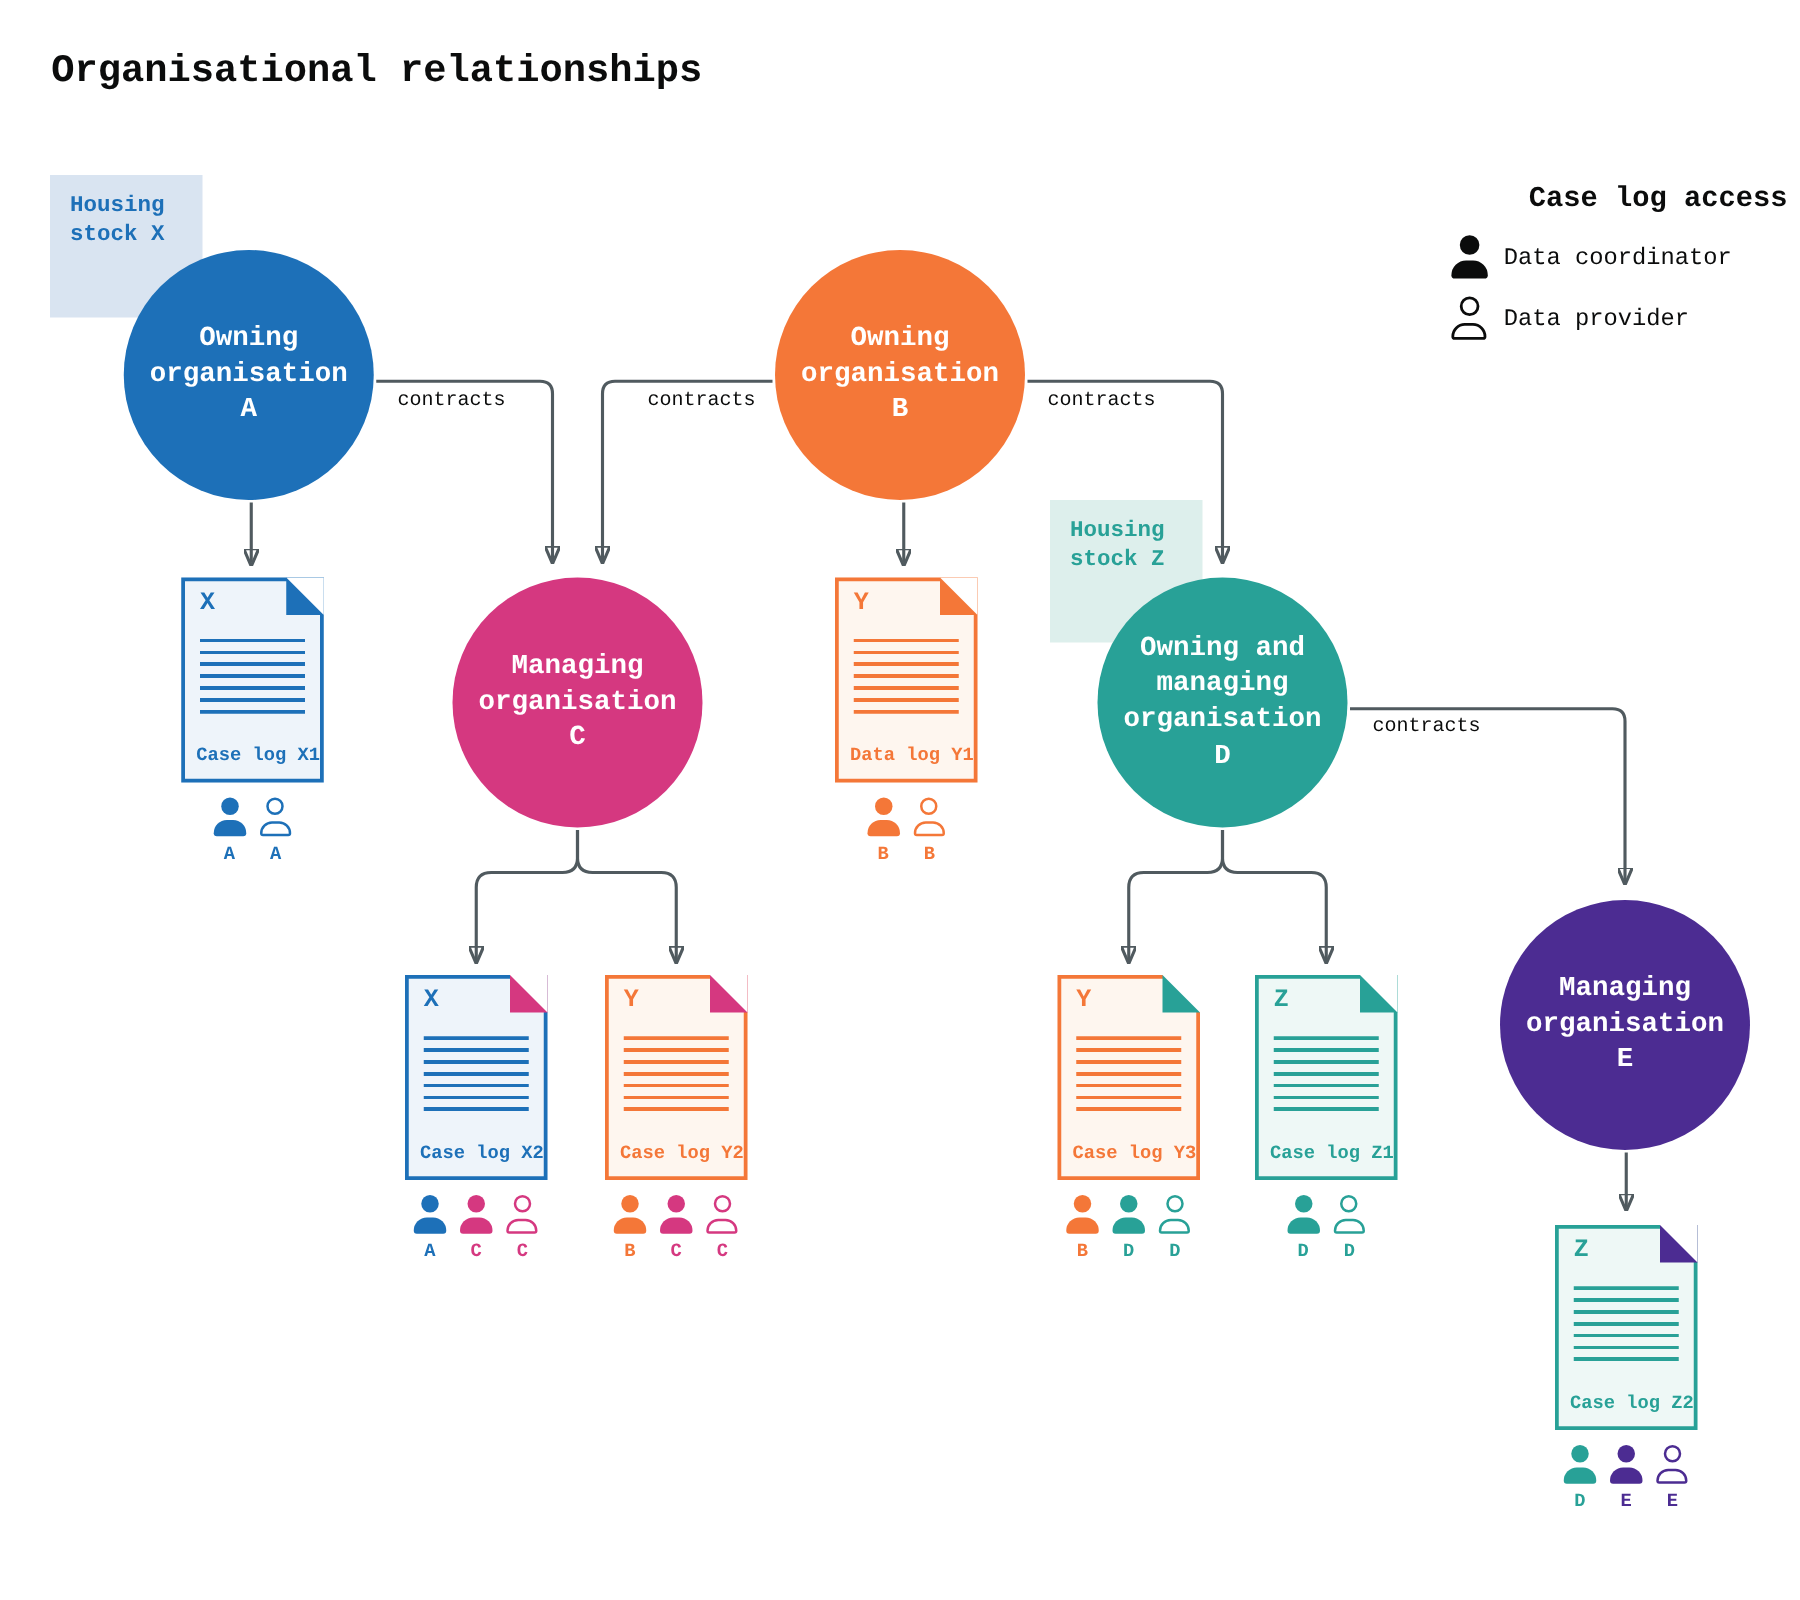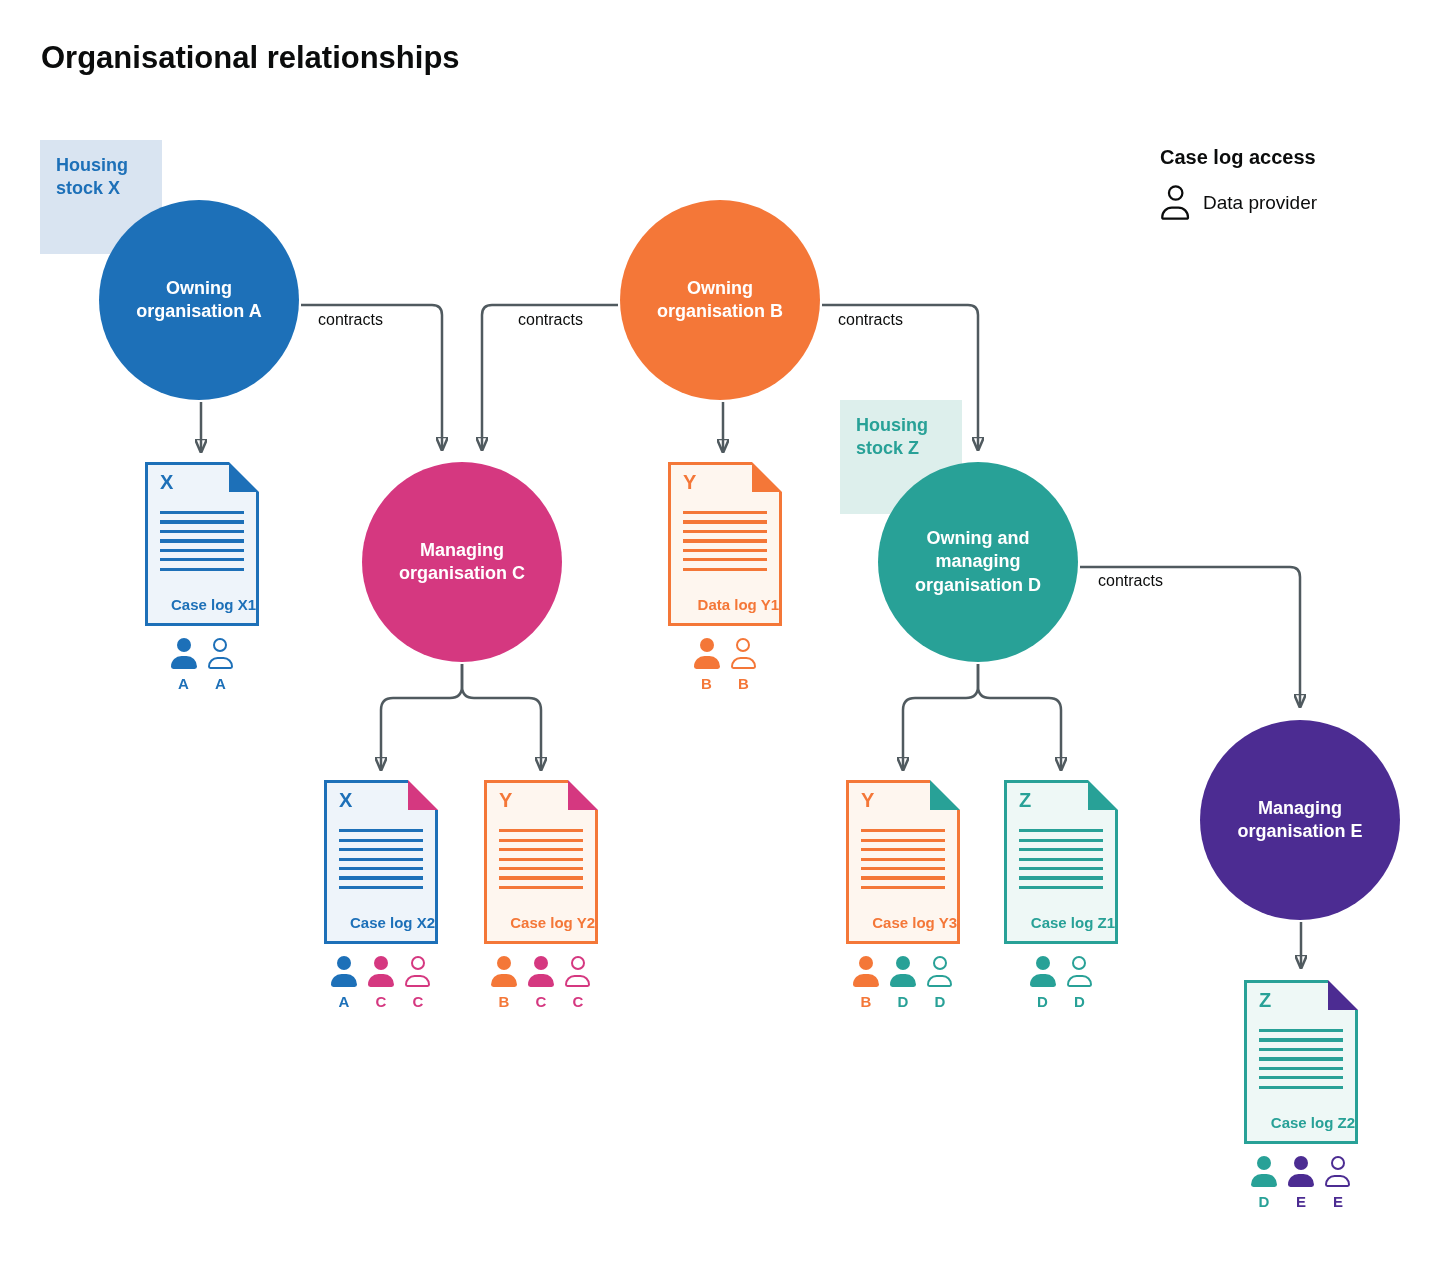--- a/index.html
+++ b/index.html
@@ -3,38 +3,38 @@
 <meta charset="utf-8">
 <style>
   :root{
     --blue:#1d70b8; --orange:#f47738; --pink:#d53880; --teal:#28a197; --purple:#4c2c92;
     --grey:#505a5f; --ink:#0b0c0c;
     --stockX:#d9e4f1; --stockY:#fdeee2; --stockZ:#ddefec;
     --tintBlue:#eef4fa; --tintOrange:#fef6ef; --tintTeal:#eef8f6;
   }
   html,body{margin:0;padding:0;background:#fff;}
   .canvas{position:relative;width:1440px;height:1280px;background:#fff;overflow:hidden;
-    font-family:Liberation Sans, sans-serif;}
+    font-family:Liberation Mono, monospace;}
 
   .page-title{position:absolute;left:41px;top:40px;font-size:31px;font-weight:700;color:var(--ink);margin:0;}
 
   
   .stock{position:absolute;width:122px;height:114px;box-sizing:border-box;padding:14px 16px;
     font-weight:700;font-size:18px;line-height:1.25;}
   #stock-x{left:40px;top:140px;background:var(--stockX);color:var(--blue);}
   #stock-y{left:560px;top:140px;background:var(--stockY);color:var(--orange);}
   #stock-z{left:840px;top:400px;background:var(--stockZ);color:var(--teal);}
 
   
   .connectors{position:absolute;left:0;top:0;}
   .connectors path{stroke:var(--grey);stroke-width:2.5;fill:none;}
 
   
   .org{position:absolute;width:200px;height:200px;border-radius:50%;display:flex;align-items:center;
-    justify-content:center;text-align:center;color:#fff;font-weight:700;font-size:18px;line-height:1.3;
+    justify-content:center;text-align:center;color:#fff;font-weight:700;font-size:22px;line-height:1.3;
     padding:0 24px;box-sizing:border-box;}
   #org-a{left:99px;top:200px;background:var(--blue);}
   #org-b{left:620px;top:200px;background:var(--orange);}
   #org-c{left:362px;top:462px;background:var(--pink);text-align:center;}
   #org-d{left:878px;top:462px;background:var(--teal);}
   #org-e{left:1200px;top:720px;background:var(--purple);}
 
   
   .contracts{position:absolute;font-size:16px;color:var(--ink);}
   #contracts-ac{left:318px;top:311px;}
@@ -73,21 +73,21 @@
   #access-x1{left:145px;top:638px;}
   #access-y1{left:668px;top:638px;}
   #access-x2{left:324px;top:956px;}
   #access-y2{left:484px;top:956px;}
   #access-y3{left:846px;top:956px;}
   #access-z1{left:1004px;top:956px;}
   #access-z2{left:1244px;top:1156px;}
 
   
   .legend{position:absolute;left:1160px;top:146px;width:270px;color:var(--ink);}
-  .legend-heading{font-size:20px;font-weight:700;margin-bottom:16px;}
+  .legend-heading{font-size:23px;font-weight:700;margin-bottom:16px;text-align:right;}
   .legend-row{display:flex;align-items:center;gap:15px;margin-top:18px;}
   .legend-row .person{transform:scale(1.12);transform-origin:left center;}
   .legend-label{font-size:19px;}
 </style>
 </head>
 <body>
 
 <div class="canvas">
 
   <h1 class="page-title">Organisational relationships</h1>
@@ -257,18 +257,22 @@
     </div>
     <div class="access-item" style="color:var(--purple)">
       <span class="person outline"></span>
       <span class="org-letter">E</span>
     </div>
   </div>
 
   <div class="legend">
     <div class="legend-heading">Case log access</div>
     <div class="legend-row">
+      <span class="person filled" style="color:var(--ink)"></span>
+      <span class="legend-label">Data coordinator</span>
+    </div>
+    <div class="legend-row">
       <span class="person outline" style="color:var(--ink)"></span>
       <span class="legend-label">Data provider</span>
     </div>
   </div>
 
 </div>
 
 </body></html>

